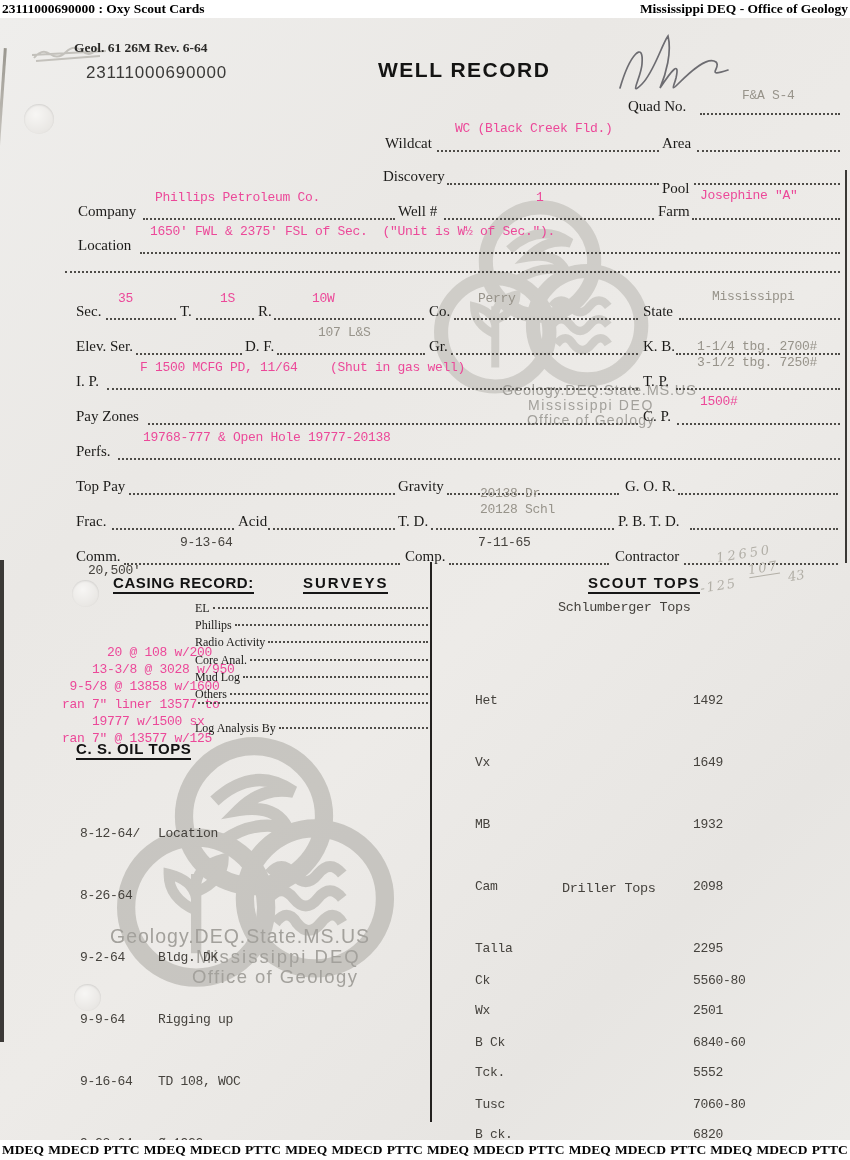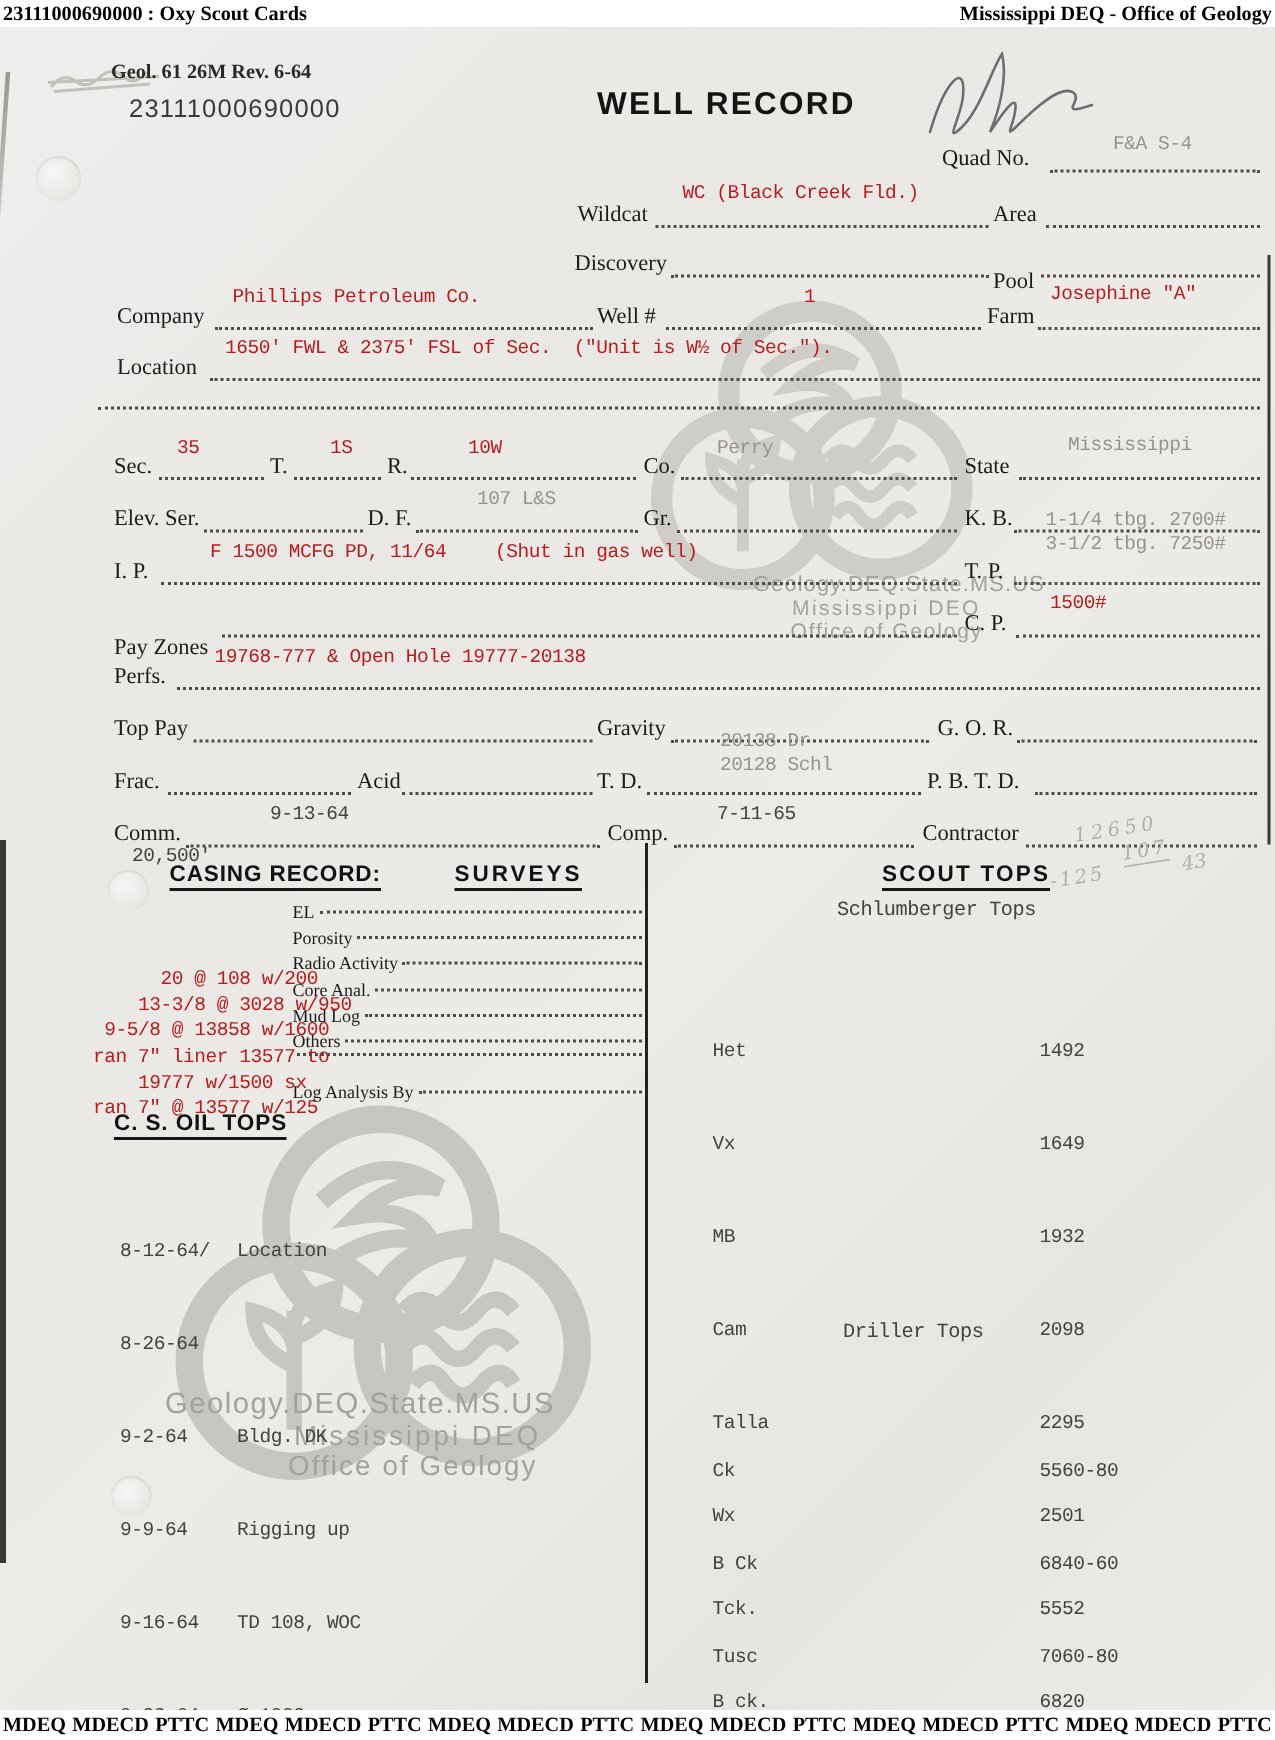--- a/index.html
+++ b/index.html
@@ -16,21 +16,21 @@
   #viewer-footer span{font:bold 13.5px "Liberation Serif",serif;color:#050505;}
   
   #paper{position:absolute;left:0;top:18px;width:850px;height:1122px;
     background:linear-gradient(135deg,#efeeec 0%,#eae8e5 30%,#edebe8 55%,#e7e5e2 80%,#ecebe8 100%);}
   .hole{position:absolute;border-radius:50%;background:radial-gradient(circle at 40% 35%,#f7f6f4,#e9e7e4 70%,#dcdad6);box-shadow:inset 0 1px 2px rgba(0,0,0,.12);}
   
   .lbl{font:15px "Liberation Serif",serif;color:#1c1b19;white-space:nowrap;}
   .dots{border-bottom:2px dotted #4e4c48;height:1px;}
   .tw{font-family:"Liberation Mono","DejaVu Sans Mono",monospace;font-size:13px;
       letter-spacing:-0.3px;white-space:pre;}
-  .tw-d{color:#45423d;} .tw-m{color:#b91c1c;} .tw-l{color:#97938a;}
+  .tw-d{color:#45423d;} .tw-m{color:#ec4899;} .tw-l{color:#97938a;}
   .head{font:bold 15px "Liberation Sans",sans-serif;letter-spacing:.6px;color:#121212;
         border-bottom:2.5px solid #161616;padding-bottom:1px;white-space:nowrap;}
   .wm-text{font-family:"Liberation Sans",sans-serif;color:#a3a19c;white-space:nowrap;}
   .pencil{font:italic 13px "DejaVu Serif",serif;color:#b2afa7;white-space:nowrap;}
   
   .survey-col{left:195px;top:601px;width:233px;}
   .survey-row{display:flex;align-items:baseline;height:17.2px;}
   .survey-row .lbl{font-size:12px;}
   .survey-row .fill{flex:1;border-bottom:2px dotted #4e4c48;height:1px;margin-left:3px;transform:translateY(-3px);}
   .casing-col{left:62px;top:600px;}
@@ -88,21 +88,21 @@
     </svg>
   <span class="abs wm-text" style="left:110px;top:925px;font-size:19.5px;letter-spacing:1px;">Geology.DEQ.State.MS.US</span>
   <span class="abs wm-text" style="left:196px;top:946px;font-size:18.5px;letter-spacing:2px;">Mississippi DEQ</span>
   <span class="abs wm-text" style="left:192px;top:966px;font-size:18.5px;letter-spacing:1.4px;">Office of Geology</span>
 
   <svg class="abs" viewBox="0 0 80 26" style="left:30px;top:42px;width:80px;height:26px;opacity:.6;">
     <path d="M4,16 q8,-10 16,-4 q8,6 16,-2 q8,-8 16,-1 q8,7 16,-3 M2,13 L76,9 M6,19 L70,14" fill="none" stroke="#a8a59d" stroke-width="2"></path>
   </svg>
   <span class="abs" style="left:74px;top:40px;font:bold 13.5px 'Liberation Serif',serif;color:#2a2927;">Geol. 61 26M Rev. 6-64</span>
   <span class="abs" style="left:86px;top:63px;font:17px 'Liberation Sans',sans-serif;color:#3b3a38;letter-spacing:.8px;">23111000690000</span>
-  <span class="abs" style="left:378px;top:58px;font:bold 21px 'Liberation Sans',sans-serif;color:#141413;letter-spacing:1.5px;margin-left:20px;">WELL RECORD</span>
+  <span class="abs" style="left:378px;top:58px;font:bold 21px 'Liberation Sans',sans-serif;color:#141413;letter-spacing:1.5px;">WELL RECORD</span>
   <svg class="abs" viewBox="0 0 120 80" style="left:612px;top:26px;width:120px;height:80px;opacity:.8;">
     <path d="M8,62 C18,28 32,14 30,38 C29,52 16,72 30,58 C42,46 50,18 56,10 C60,26 54,48 48,62 C60,44 68,34 64,52 C62,60 58,66 66,58 C80,44 96,30 104,36 C110,41 92,52 116,44" fill="none" stroke="#4e4e55" stroke-width="1.7" stroke-linecap="round"></path>
   </svg>
 
   <span class="abs lbl" style="left:628px;top:98px;">Quad No.</span>
   <div class="abs dots" style="left:700px;top:112px;width:140px;"></div>
   <span class="abs tw tw-l" style="left:742px;top:88px;">F&amp;A S-4</span>
 
   <span class="abs lbl" style="left:385px;top:135px;">Wildcat</span>
   <div class="abs dots" style="left:437px;top:149px;width:222px;"></div>
@@ -159,21 +159,21 @@
   <span class="abs tw tw-l" style="left:697px;top:339px;">1-1/4 tbg. 2700#</span>
   <span class="abs tw tw-l" style="left:697px;top:355px;">3-1/2 tbg. 7250#</span>
 
   <span class="abs lbl" style="left:76px;top:373px;">I. P.</span>
   <div class="abs dots" style="left:107px;top:387px;width:531px;"></div>
   <span class="abs tw tw-m" style="left:140px;top:360px;">F 1500 MCFG PD, 11/64</span>
   <span class="abs tw tw-m" style="left:330px;top:360px;">(Shut in gas well)</span>
   <span class="abs lbl" style="left:643px;top:373px;">T. P.</span>
   <div class="abs dots" style="left:676px;top:387px;width:164px;"></div>
 
-  <span class="abs lbl" style="left:76px;top:408px;margin-top:16px;">Pay Zones</span>
+  <span class="abs lbl" style="left:76px;top:408px;">Pay Zones</span>
   <div class="abs dots" style="left:148px;top:422px;width:490px;"></div>
   <span class="abs lbl" style="left:643px;top:408px;">C. P.</span>
   <div class="abs dots" style="left:677px;top:422px;width:163px;"></div>
   <span class="abs tw tw-m" style="left:700px;top:394px;">1500#</span>
 
   <span class="abs lbl" style="left:76px;top:443px;">Perfs.</span>
   <div class="abs dots" style="left:118px;top:457px;width:722px;"></div>
   <span class="abs tw tw-m" style="left:143px;top:430px;">19768-777 &amp; Open Hole 19777-20138</span>
 
   <span class="abs lbl" style="left:76px;top:478px;">Top Pay</span>
@@ -219,21 +219,21 @@
 
   <span class="abs head" style="left:303px;top:574px;letter-spacing:2px;">SURVEYS</span>
   <div class="abs survey-col">
 
       <div class="survey-row">
         <span class="lbl">EL</span>
         <span class="fill"></span>
       </div>
 
       <div class="survey-row">
-        <span class="lbl">Porosity</span>
+        <span class="lbl">Phillips</span>
         <span class="fill"></span>
       </div>
 
       <div class="survey-row">
         <span class="lbl">Radio Activity</span>
         <span class="fill"></span>
       </div>
 
       <div class="survey-row">
         <span class="lbl">Core Anal.</span>

